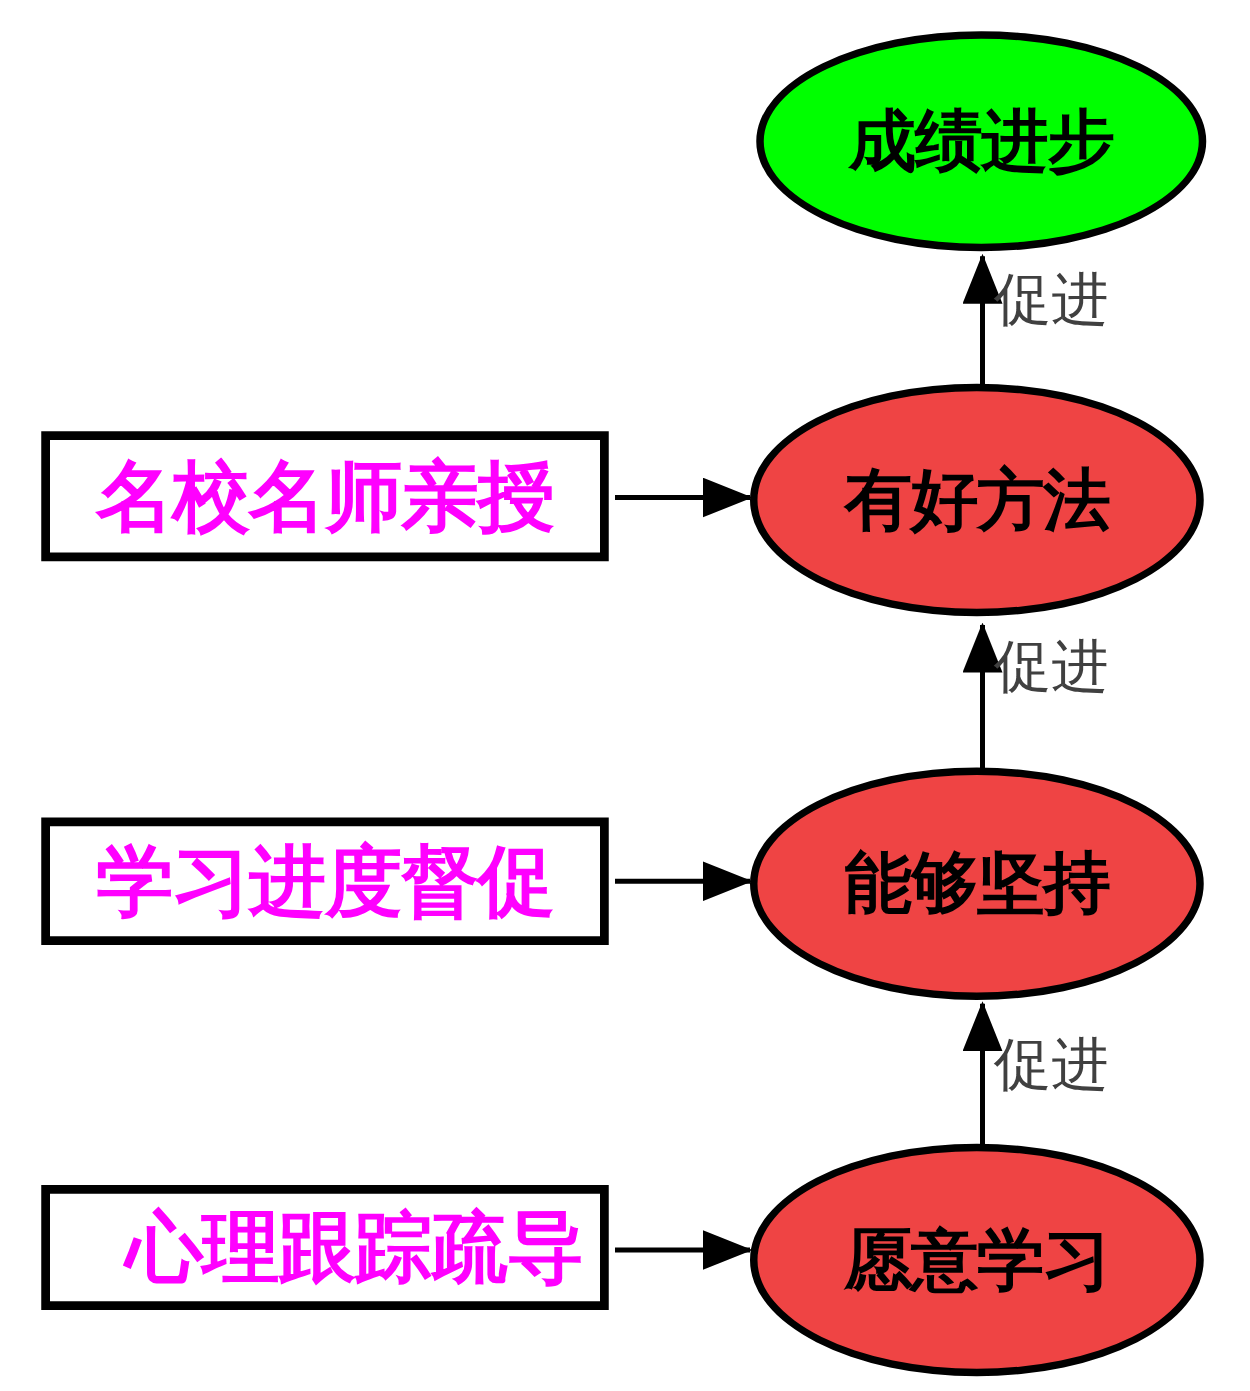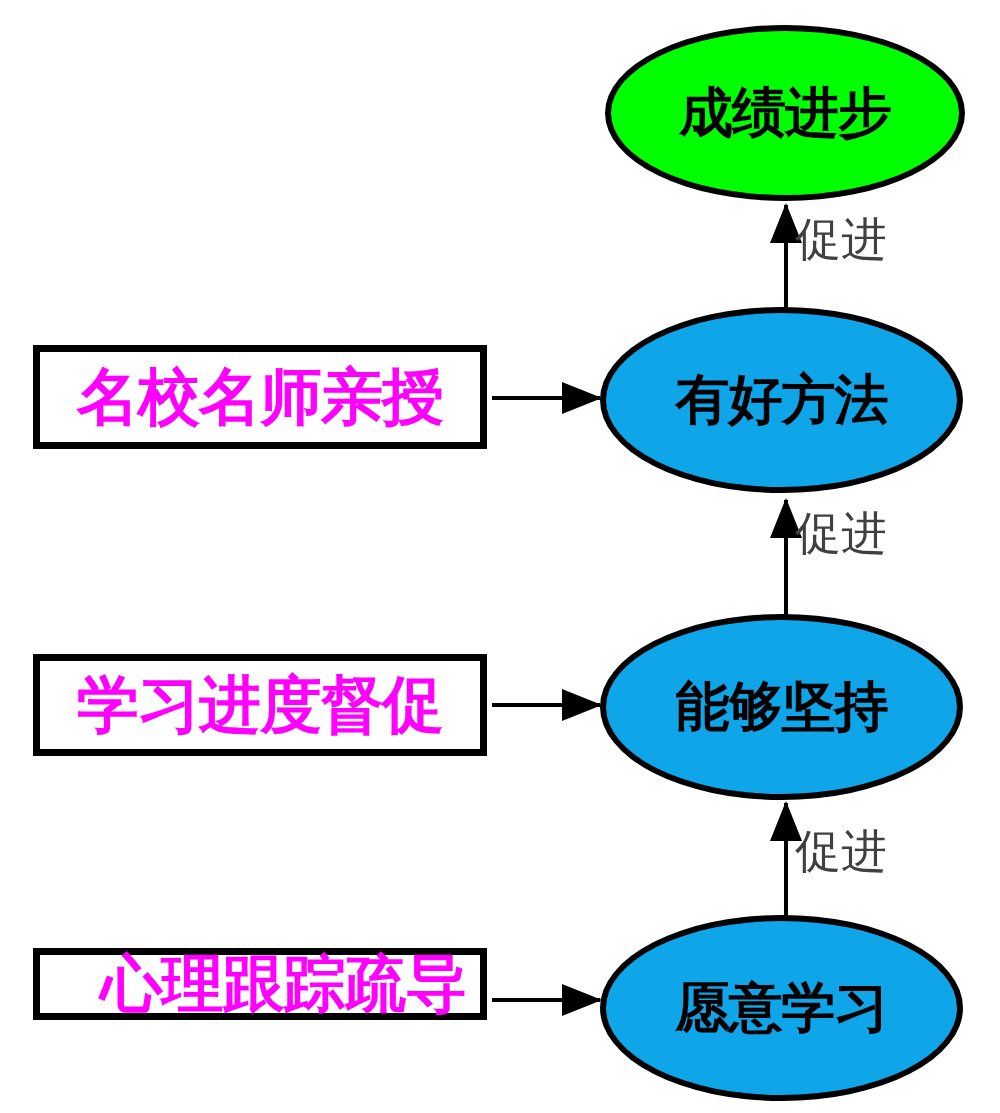--- a/index.html
+++ b/index.html
@@ -51,21 +51,21 @@
     white-space: nowrap;
     font-family: "DejaVu Sans", "Liberation Sans", sans-serif;
   }
 
   
   .ellipse-node {
     position: absolute;
     box-sizing: border-box;
     border: 6px solid #000000;
     border-radius: 50%;
-    background: #0ea5e9;
+    background: #ef4444;
     display: flex;
     align-items: center;
     justify-content: center;
   }
   .ellipse-node.goal {
     background: #00ff00;
   }
   .ellipse-label {
     color: #000000;
     font-weight: bold;
@@ -129,21 +129,21 @@
   </div>
 
   <div class="rect-node" style="left:33px; top:345px; width:454px; height:104px;">
     <span class="rect-label">名校名师亲授</span>
   </div>
 
   <div class="rect-node" style="left:33px; top:654px; width:454px; height:102px;">
     <span class="rect-label">学习进度督促</span>
   </div>
 
-  <div class="rect-node" style="left:33px; top:948px; width:454px; height:72px;padding-left:47px;">
+  <div class="rect-node" style="left:33px; top:948px; width:454px; height:100px;padding-left:47px;">
     <span class="rect-label">心理跟踪疏导</span>
   </div>
 
   <div class="edge-label" style="left:795px; top:216px;">促进</div>
 
   <div class="edge-label" style="left:795px; top:510px;">促进</div>
 
   <div class="edge-label" style="left:795px; top:828px;">促进</div>
 
 </div>

